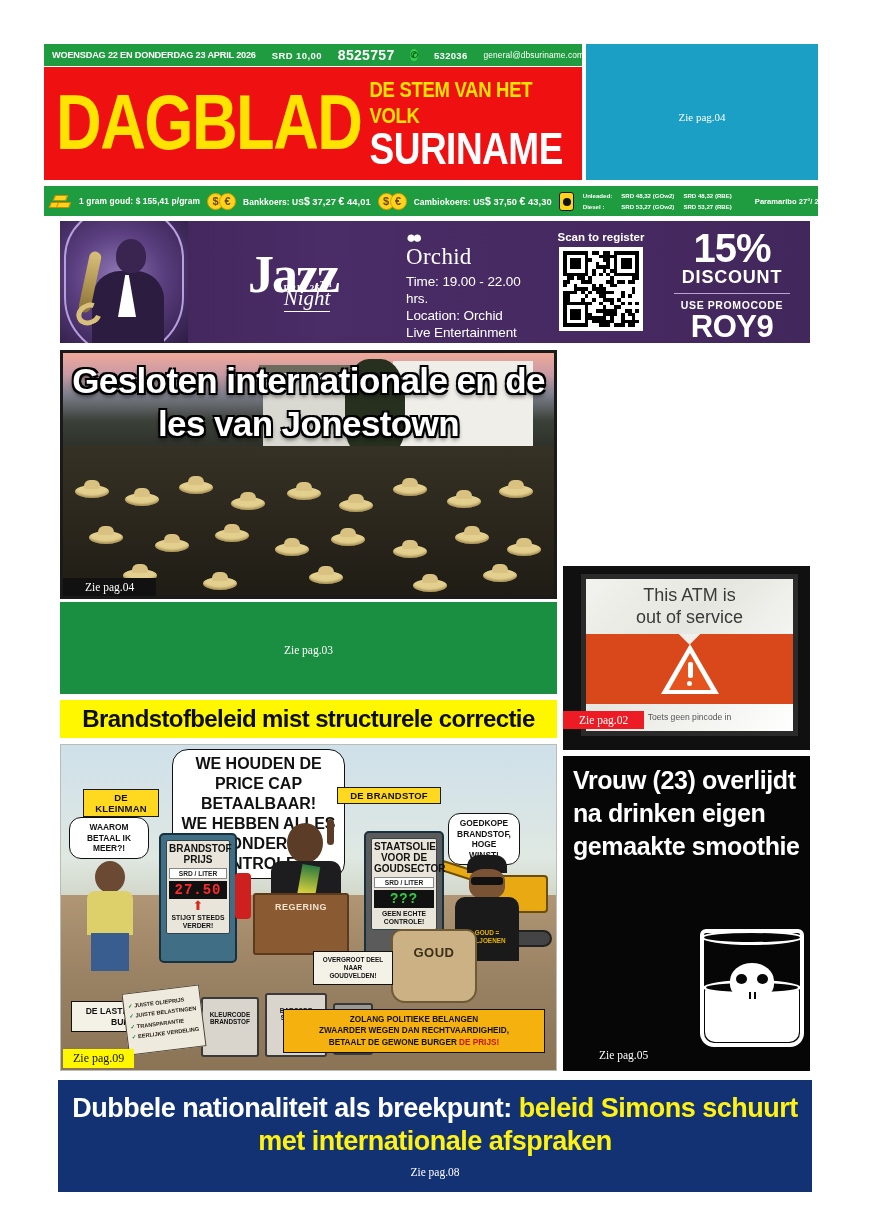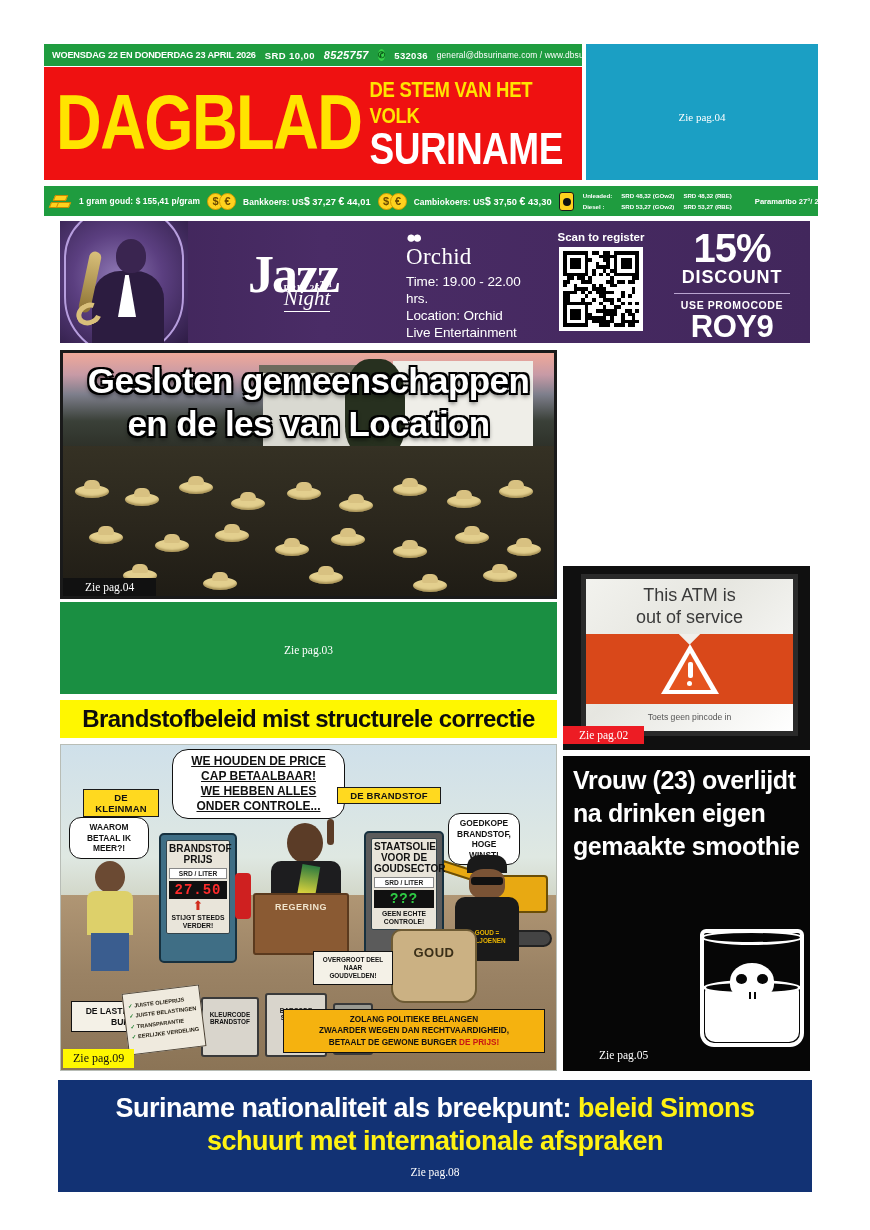--- a/index.html
+++ b/index.html
@@ -8,30 +8,30 @@
     background: #ffffff;
     font-family: "Liberation Sans", sans-serif;
     overflow: hidden;
   }
   .page { position: relative; width: 870px; height: 1230px; padding: 0; }
 
   
   .topbar {
     position: absolute; left: 44px; top: 44px; width: 538px; height: 22px;
     background: #1f9c3f;
-    display: flex; align-items: center; gap: 9px;
+    display: flex; align-items: center; gap: 16px;
     padding: 0 8px;
     color: #ffffff;
     font-size: 9px; font-weight: bold;
     white-space: nowrap;
     overflow: hidden;
   }
   .topbar .date { font-size: 9.2px; letter-spacing: -0.2px; font-weight: bold; }
   .topbar .price { font-size: 9.5px; letter-spacing: 0.4px; }
-  .topbar .phone1 { font-size: 11px; letter-spacing: 0.3px; font-style: italic; }
+  .topbar .phone1 { font-size: 14px; letter-spacing: 0.3px; }
   .phone-icon {
     width: 12px; height: 12px; border-radius: 50%;
     background: #38d14a; color: #0a5c1a;
     font-size: 9px; line-height: 12px; text-align: center;
     display: inline-block;
   }
   .topbar .phone2 { font-size: 9.5px; letter-spacing: 0.3px; }
   .topbar .mail { font-size: 8.4px; font-weight: normal; letter-spacing: 0.1px; }
 
   
@@ -301,21 +301,21 @@
     position: absolute; background: #ffd91f; border: 1.6px solid #1a1a1a;
     color: #111; font-weight: bold; text-align: center;
     font-size: 9.5px; padding: 2px 5px; letter-spacing: 0.2px;
   }
   .c-bubble {
     position: absolute; background: #ffffff; border: 1.6px solid #111;
     border-radius: 12px; padding: 4px 7px;
     color: #111; font-size: 8.4px; font-weight: bold; text-align: center;
     line-height: 1.25;
   }
-  .c-bubble.big { font-size: 12px; border-radius: 16px; text-decoration: underline; }
+  .c-bubble.big { font-size: 16px; border-radius: 16px; }
   .pump {
     position: absolute; background: #3f6e85;
     border: 2px solid #17313f; border-radius: 5px;
   }
   .pump-head {
     background: #e9e5da; border: 1.4px solid #33434a; border-radius: 2px;
     margin: 5px 5px 3px; padding: 2px 2px 3px; text-align: center;
   }
   .pump-title { font-size: 10px; font-weight: bold; color: #111; line-height: 1.1; }
   .pump-sub { font-size: 6.6px; font-weight: bold; color: #222; margin-top: 3px;
@@ -427,21 +427,21 @@
   }
   .warn-tri .dot {
     position: absolute; left: 50%; top: 37px; margin-left: -2.5px;
     width: 5px; height: 5px; background: #fff; border-radius: 50%;
   }
   .atm-bot {
     height: 18%; display: flex; align-items: center; justify-content: center;
     color: #555; font-size: 8.6px;
   }
   .atm-zie {
-    position: absolute; left: 0px; bottom: 6px;
+    position: absolute; left: 0px; bottom: 21px;
     background: #ed1c24; color: #ffffff;
     font-family: "Liberation Serif", serif; font-size: 11.5px;
     padding: 3px 16px; z-index: 4; margin-top: 44px;
   }
 
   
   .blackbox {
     position: absolute; left: 563px; top: 756px; width: 247px; height: 315px;
     background: #060606; overflow: hidden;
   }
@@ -1098,21 +1098,21 @@
       <i class="hat" style="left:268px; top:180px;"></i>
       <i class="hat" style="left:330px; top:192px;"></i>
       <i class="hat" style="left:392px; top:178px;"></i>
       <i class="hat" style="left:444px; top:190px;"></i>
       <i class="hat" style="left:60px;  top:216px;"></i>
       <i class="hat" style="left:140px; top:224px;"></i>
       <i class="hat" style="left:246px; top:218px;"></i>
       <i class="hat" style="left:350px; top:226px;"></i>
       <i class="hat" style="left:420px; top:216px;"></i>
     </div>
-    <div class="lead-title">Gesloten gemeenschappen en de les van Location</div>
+    <div class="lead-title">Gesloten internationale en de les van Jonestown</div>
     <div class="zie-badge">Zie pag.04</div>
   </div>
 
   <div class="greenbox">
     <div class="ref">Zie pag.03</div>
   </div>
 
   <div class="yellowbox">
     <div class="hl">Brandstofbeleid mist structurele correctie</div>
   </div>
@@ -1246,19 +1246,19 @@
         <i class="jaw"></i>
         <i class="tooth" style="left:19px;"></i>
           <i class="tooth" style="left:24px;"></i>
       </div>
     </div>
     <div class="ref">Zie pag.05</div>
   </div>
 
   <div class="bluebanner">
     <div class="line">
-      <span class="w">Suriname nationaliteit als breekpunt:</span>
+      <span class="w">Dubbele nationaliteit als breekpunt:</span>
       <span class="y">beleid Simons schuurt met internationale afspraken</span>
     </div>
     <div class="ref">Zie pag.08</div>
   </div>
 
 </div>
 
 </body></html>

